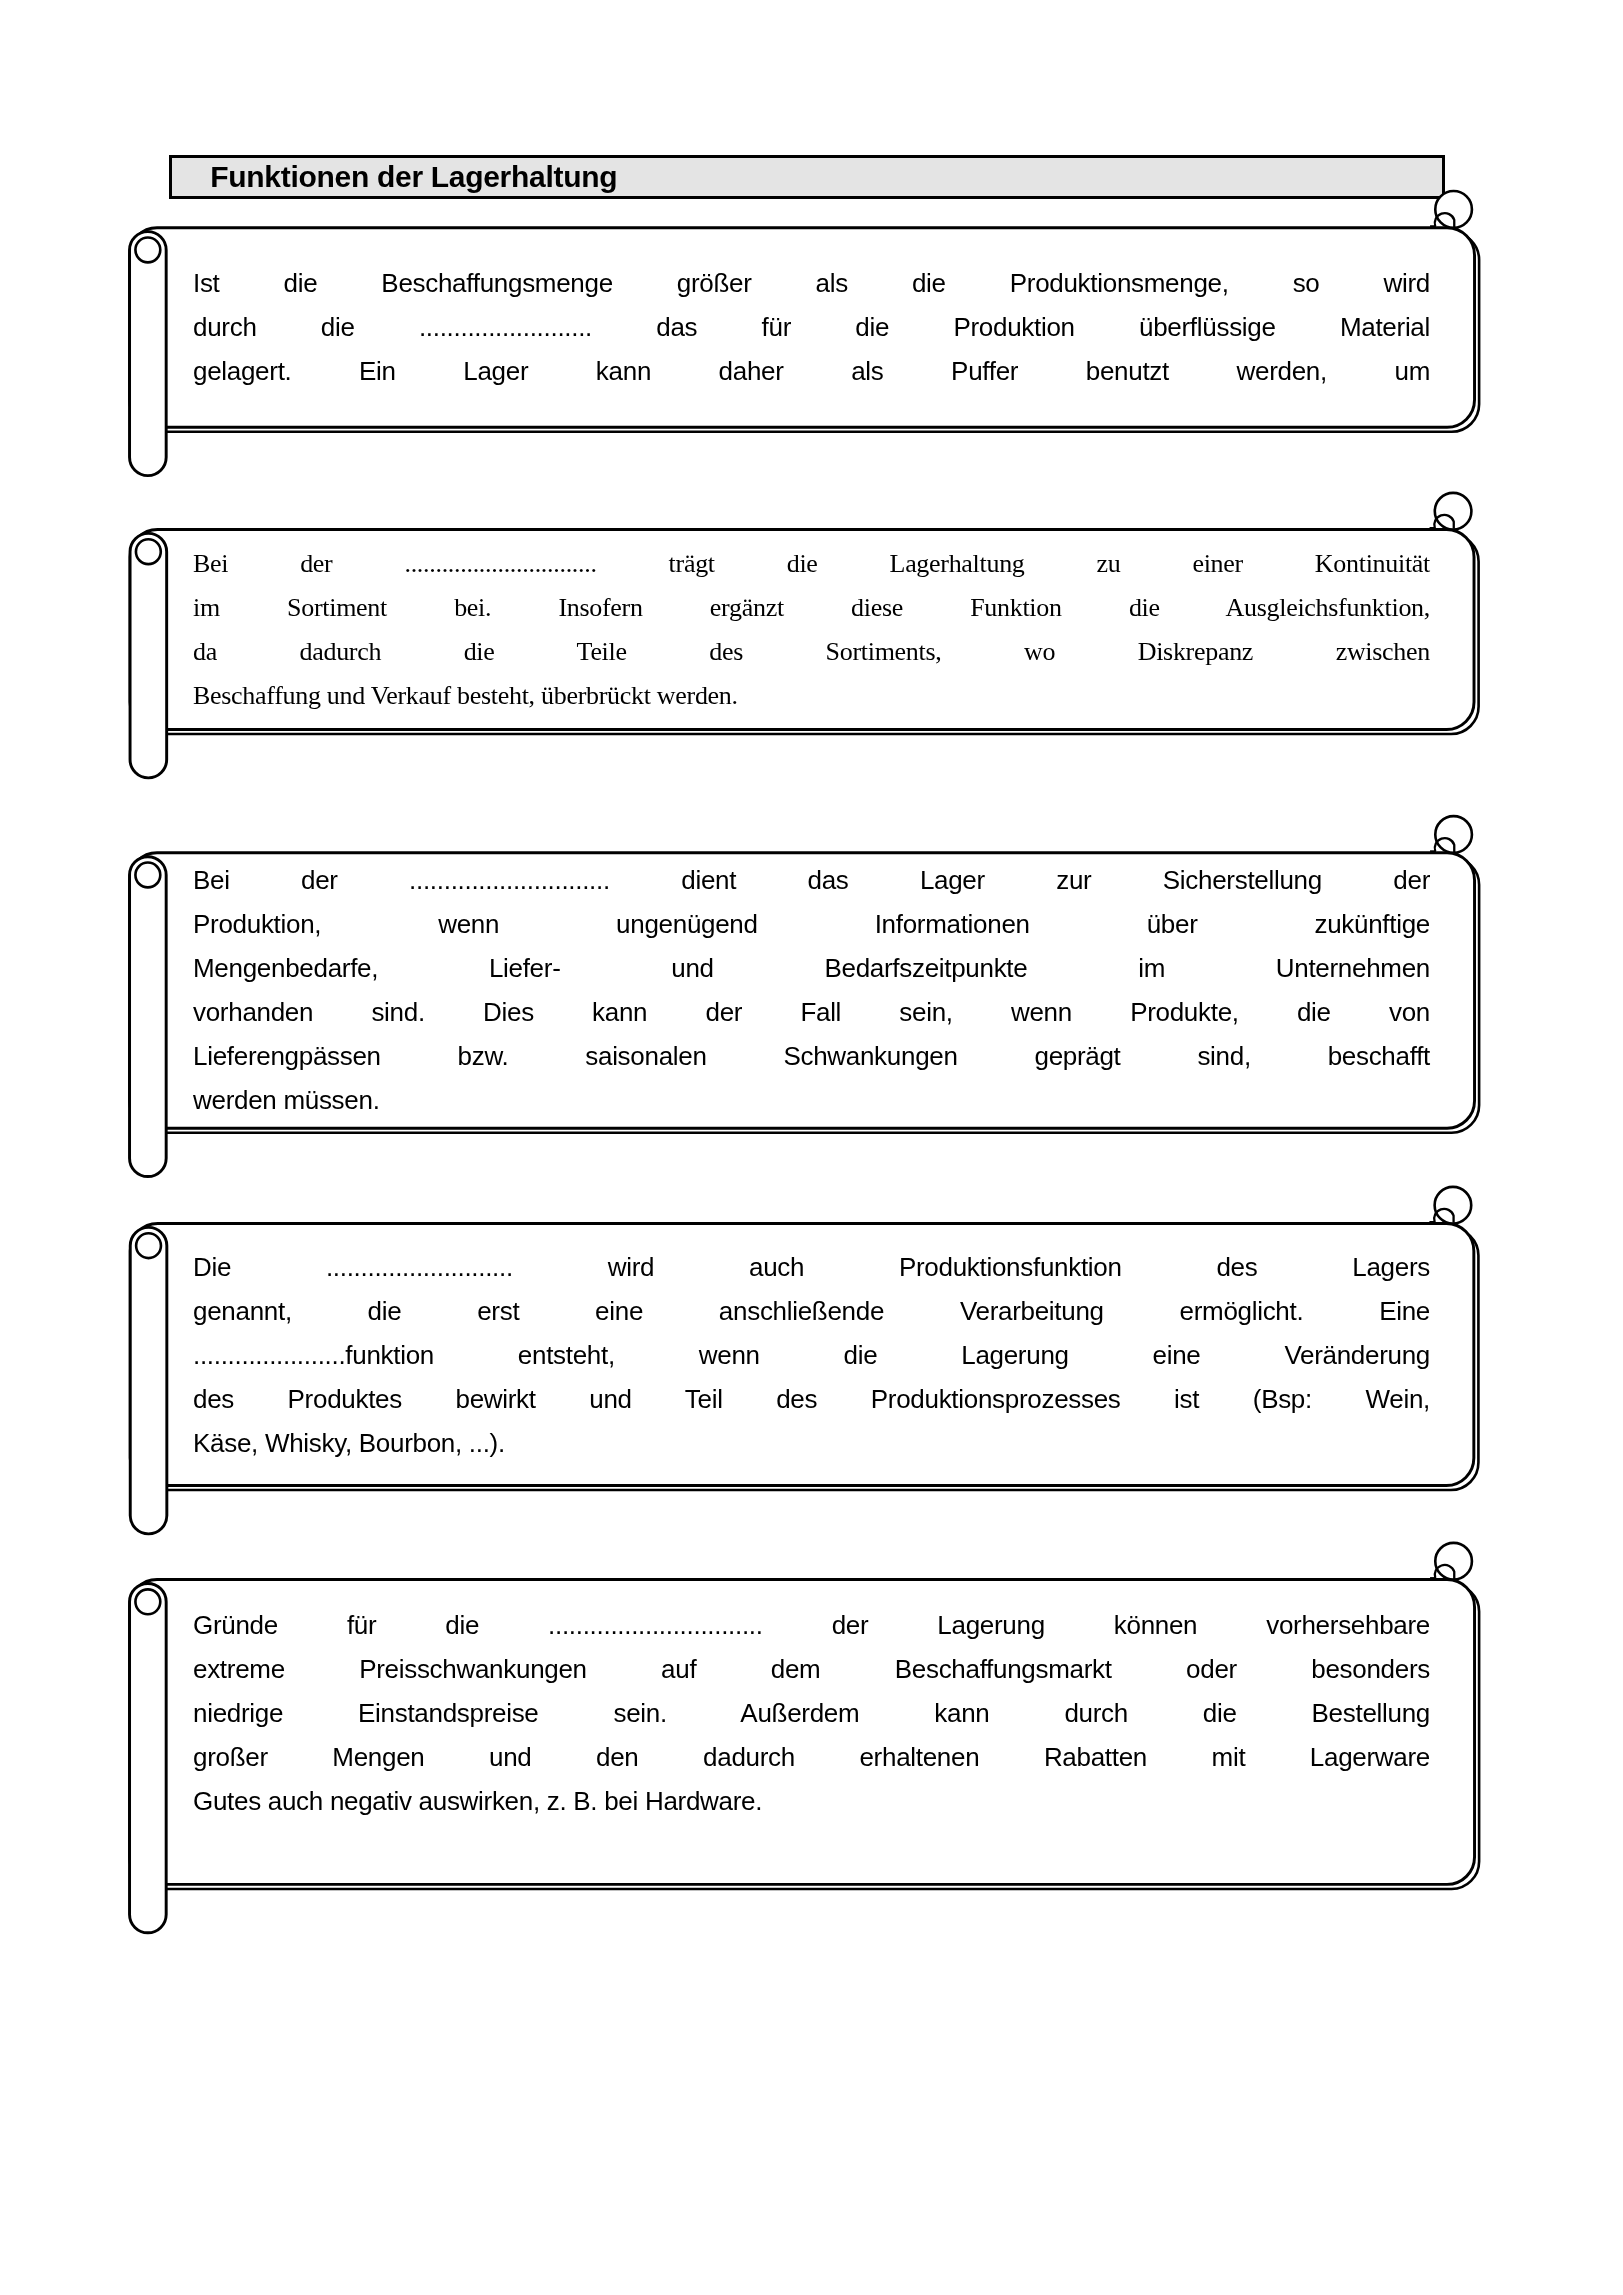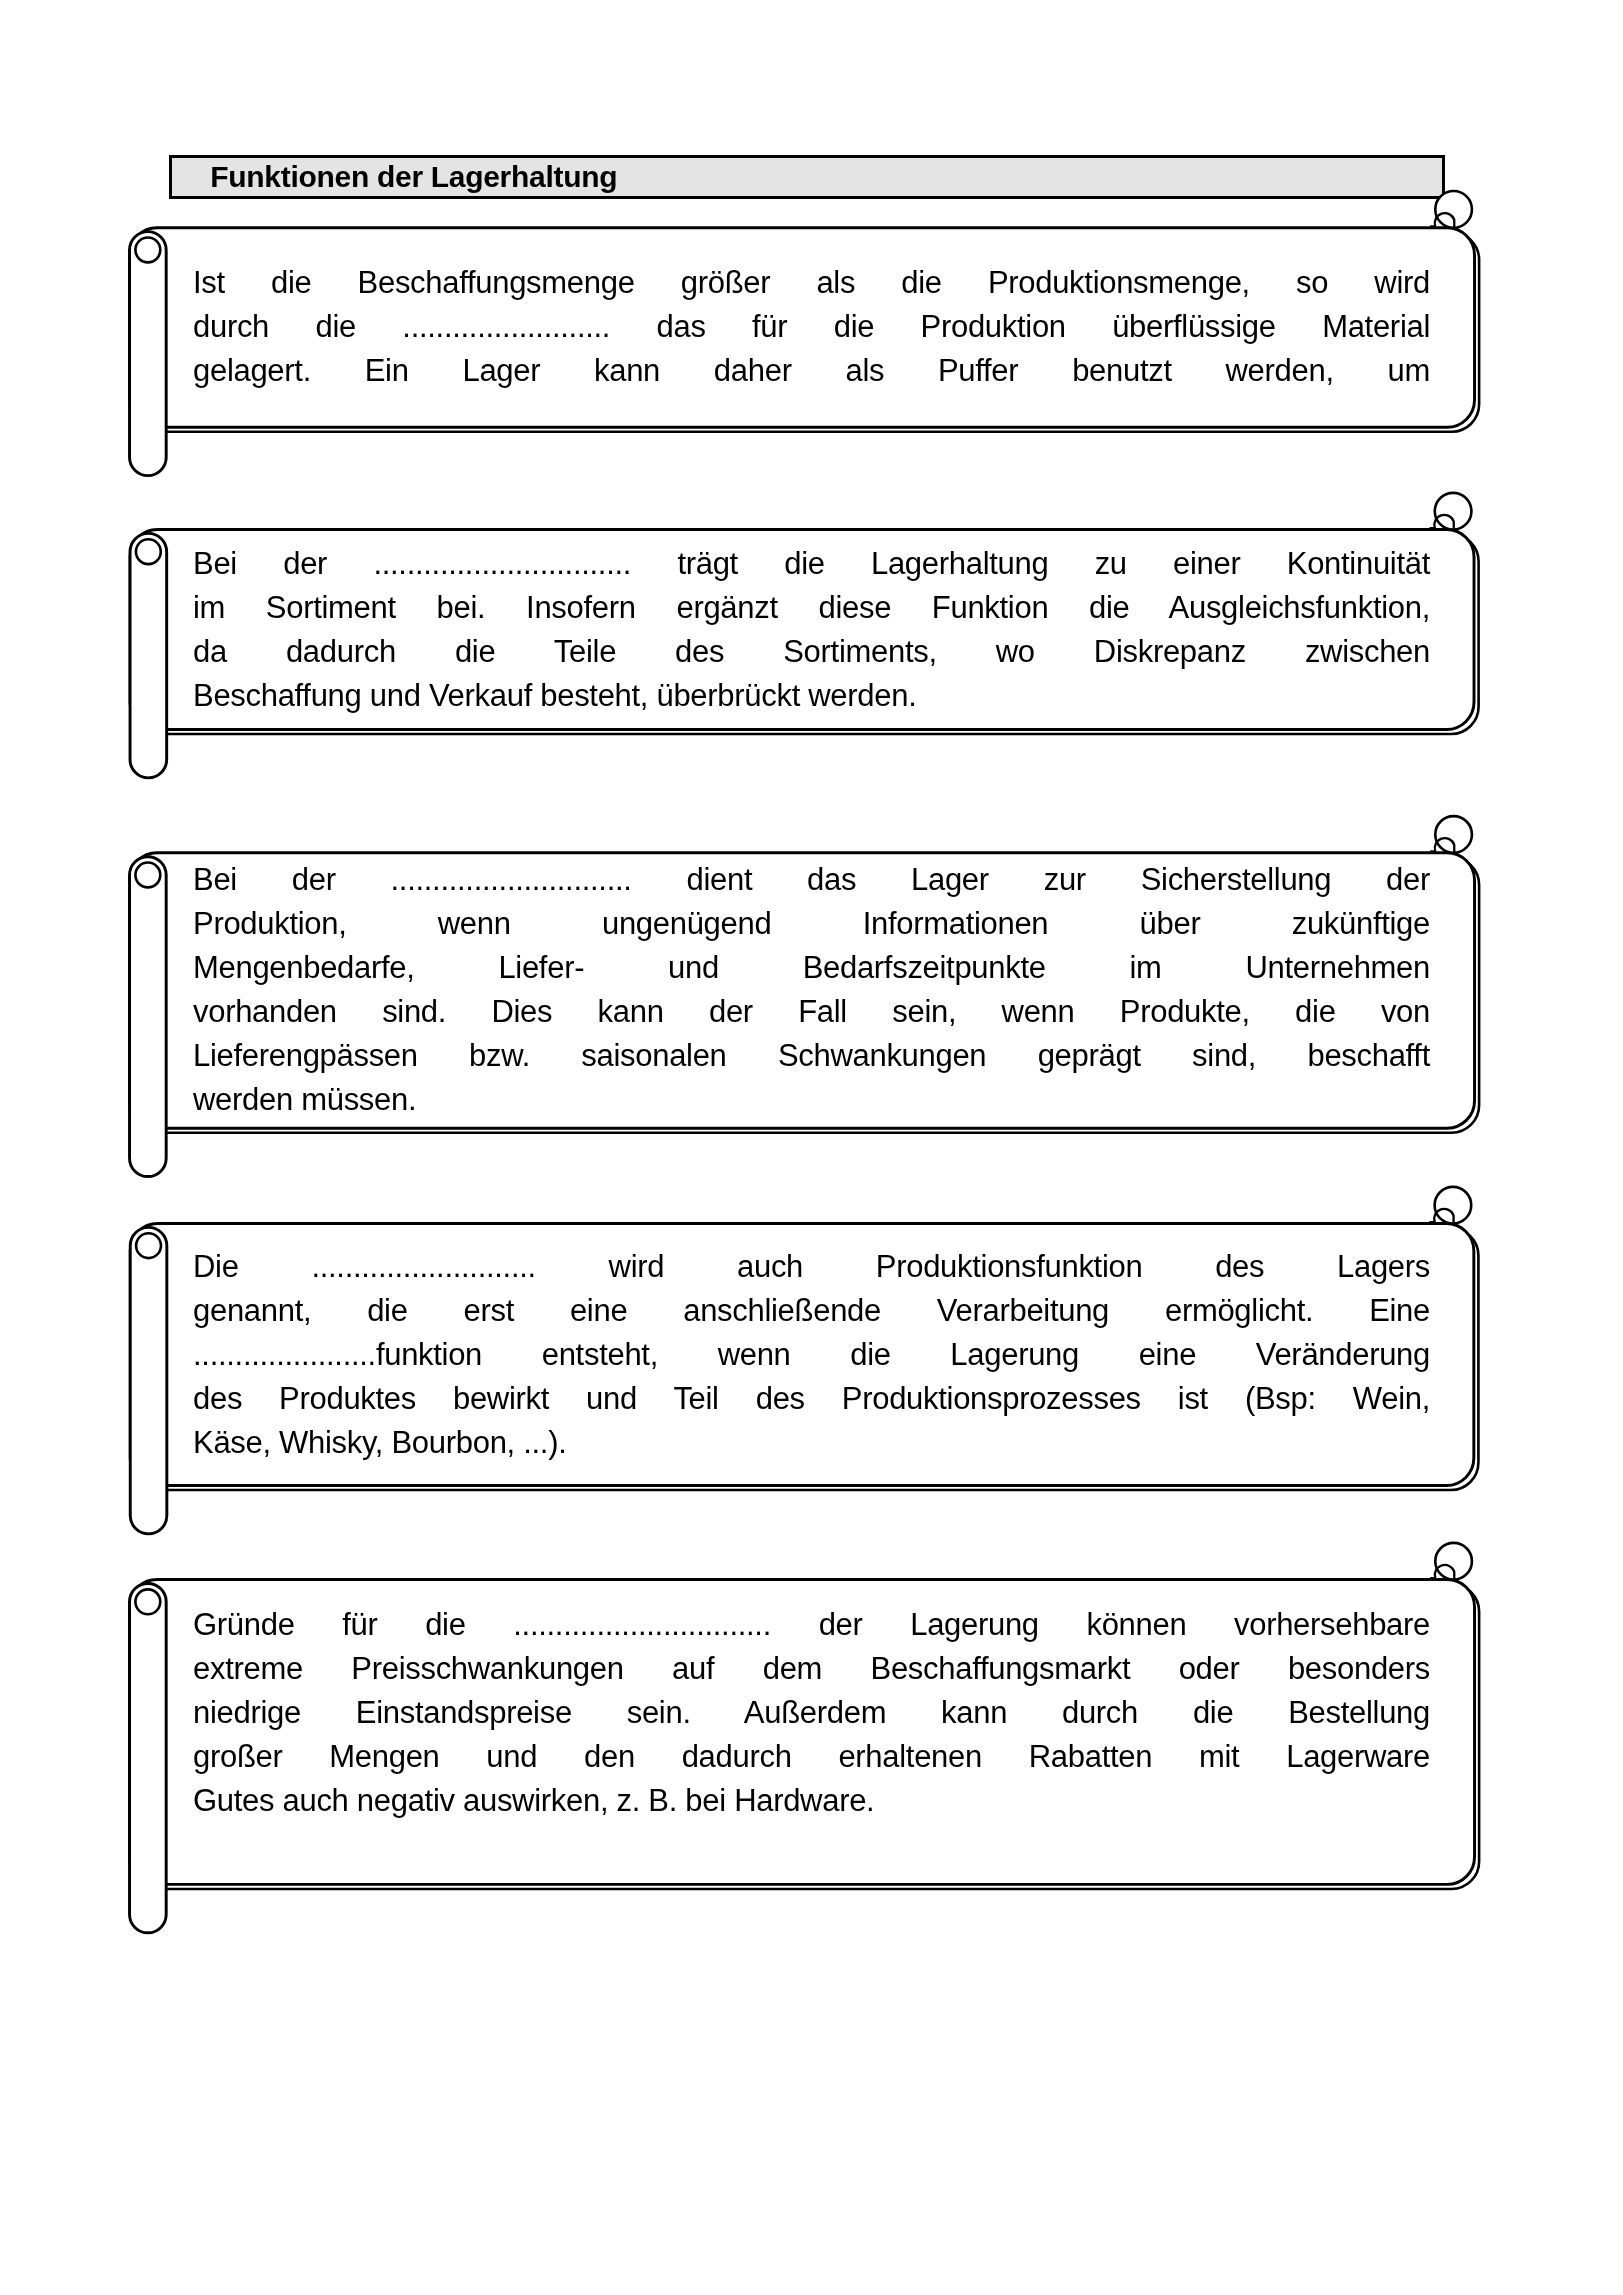--- a/index.html
+++ b/index.html
@@ -52,21 +52,21 @@
     left: 65px;
     right: 46px;
     top: 0;
     bottom: 0;
     display: flex;
     flex-direction: column;
     justify-content: center;
     z-index: 2;
   }
   .line {
-    font-size: 31px;
+    font-size: 26px;
     line-height: 44px;
     height: 44px;
     letter-spacing: -0.3px;
     text-align: justify;
     text-align-last: justify;
     white-space: nowrap;
     overflow: visible;
   }
   .line.last {
     text-align-last: left;
@@ -93,21 +93,21 @@
       <path class="ink" d="M 58,36 A 28 28 0 0 0 2,36 L 2,353 A 28 28 0 0 0 58,353 Z" stroke-width="4.5"></path>
       <circle class="ink" cx="30" cy="36" r="19" stroke-width="4"></circle>
     </svg>
     <div class="scroll-text">
         <div class="line">Ist die Beschaffungsmenge größer als die Produktionsmenge, so wird</div>
         <div class="line">durch die ......................... das für die Produktion überflüssige Material</div>
         <div class="line">gelagert. Ein Lager kann daher als Puffer benutzt werden, um</div>
       </div>
   </div>
 
-  <div class="scroll" style="top:528px; height:203px;">
+  <div class="scroll" style="top:528px; height:203px;font-family:Liberation Serif, serif;">
     <svg class="shape" width="1362" height="302" viewBox="-8 -66 2082 462" xmlns="http://www.w3.org/2000/svg">
       <rect class="thin" x="9" y="9" width="2056" height="306" rx="42" stroke-width="4"></rect>
       <rect class="ink" x="2" y="2" width="2056" height="306" rx="42" stroke-width="4.5"></rect>
       <circle class="ink" cx="2026" cy="-26" r="28" stroke-width="4"></circle>
       <path class="thin" d="M 1998,0 A 14 14 0 1 1 2027,-10 L 2027,1" stroke-width="3.5"></path>
       <line class="thin" x1="1990" y1="0" x2="1999" y2="0" stroke-width="3.5"></line>
       <path class="ink" d="M 58,36 A 28 28 0 0 0 2,36 L 2,354 A 28 28 0 0 0 58,354 Z" stroke-width="4.5"></path>
       <circle class="ink" cx="30" cy="36" r="19" stroke-width="4"></circle>
     </svg>
     <div class="scroll-text">

